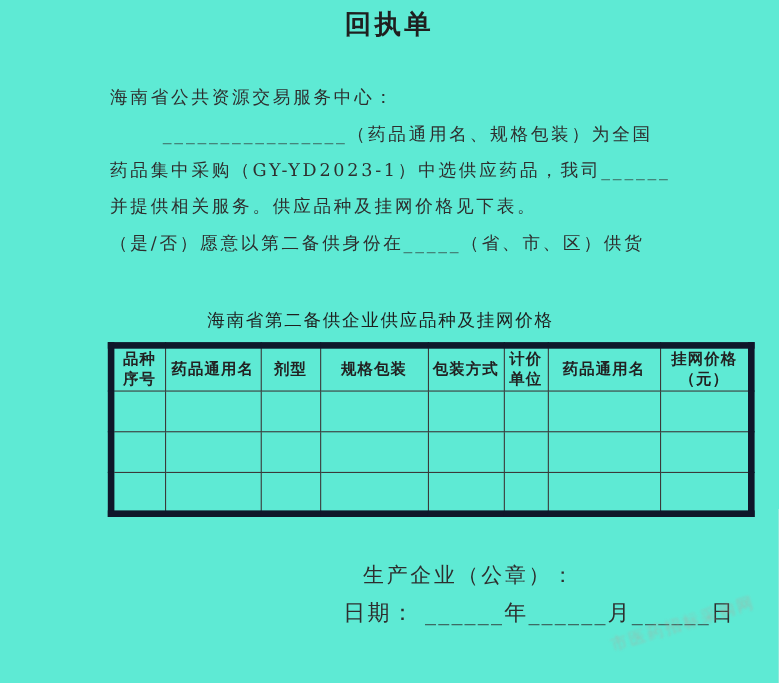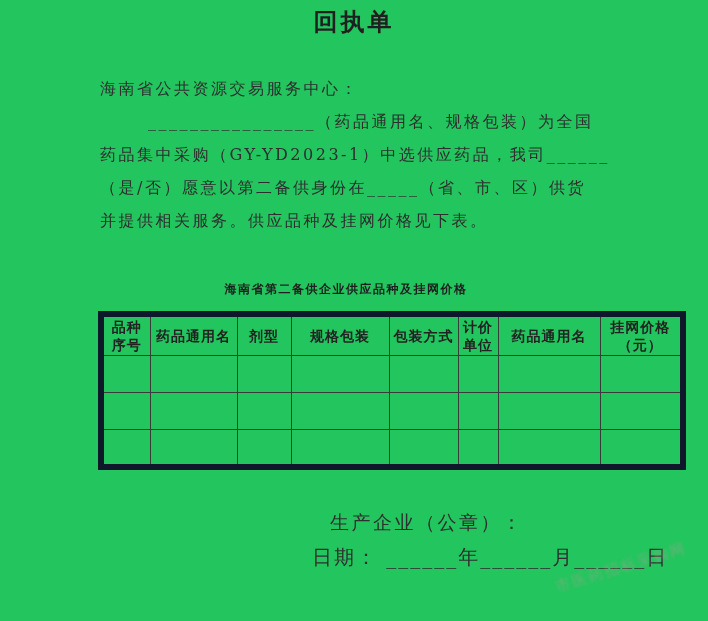--- a/index.html
+++ b/index.html
@@ -1,21 +1,21 @@
 <!DOCTYPE html>
 <html><head>
 <meta charset="utf-8">
 <style>
   * { margin: 0; padding: 0; box-sizing: border-box; }
   html, body { background: #e8e8e8; }
   .page {
     position: relative;
     width: 708px;
     height: 621px;
-    background: #22c55e;
+    background: #5eead4;
     overflow: hidden;
     font-family: "DejaVu Serif", "Liberation Serif", serif;
     color: #2e2e2e;
   }
   .doc-title {
     position: absolute;
     top: 6px;
     left: 0;
     width: 100%;
     text-align: center;
@@ -37,22 +37,22 @@
   }
   .letter .line { height: 33px; }
   .letter .indent { text-indent: 48px; }
   .table-title {
     position: absolute;
     top: 281px;
     left: 0;
     width: 692px;
     text-align: center;
     font-family: "DejaVu Sans", "Liberation Sans", sans-serif;
-    font-size: 12px;
-    font-weight: bold;
+    font-size: 16px;
+    font-weight: normal;
     letter-spacing: 1.5px;
     color: #1f1f1f;
   }
   table.price-table {
     position: absolute;
     top: 311px;
     left: 98px;
     width: 582px;
     border-collapse: collapse;
     table-layout: fixed;
@@ -110,22 +110,22 @@
 <body>
 
 <div class="page">
 
   <div class="doc-title">回执单</div>
 
   <div class="letter">
     <div class="line">海南省公共资源交易服务中心：</div>
     <div class="line indent">________________（药品通用名、规格包装）为全国</div>
     <div class="line">药品集中采购（GY-YD2023-1）中选供应药品，我司______</div>
+    <div class="line">并提供相关服务。供应品种及挂网价格见下表。</div>
     <div class="line">（是/否）愿意以第二备供身份在_____（省、市、区）供货</div>
-    <div class="line">并提供相关服务。供应品种及挂网价格见下表。</div>
   </div>
 
   <div class="table-title">海南省第二备供企业供应品种及挂网价格</div>
 
   <table class="price-table">
     <colgroup>
       <col style="width:49px">
       <col style="width:87px">
       <col style="width:54px">
       <col style="width:98px">

